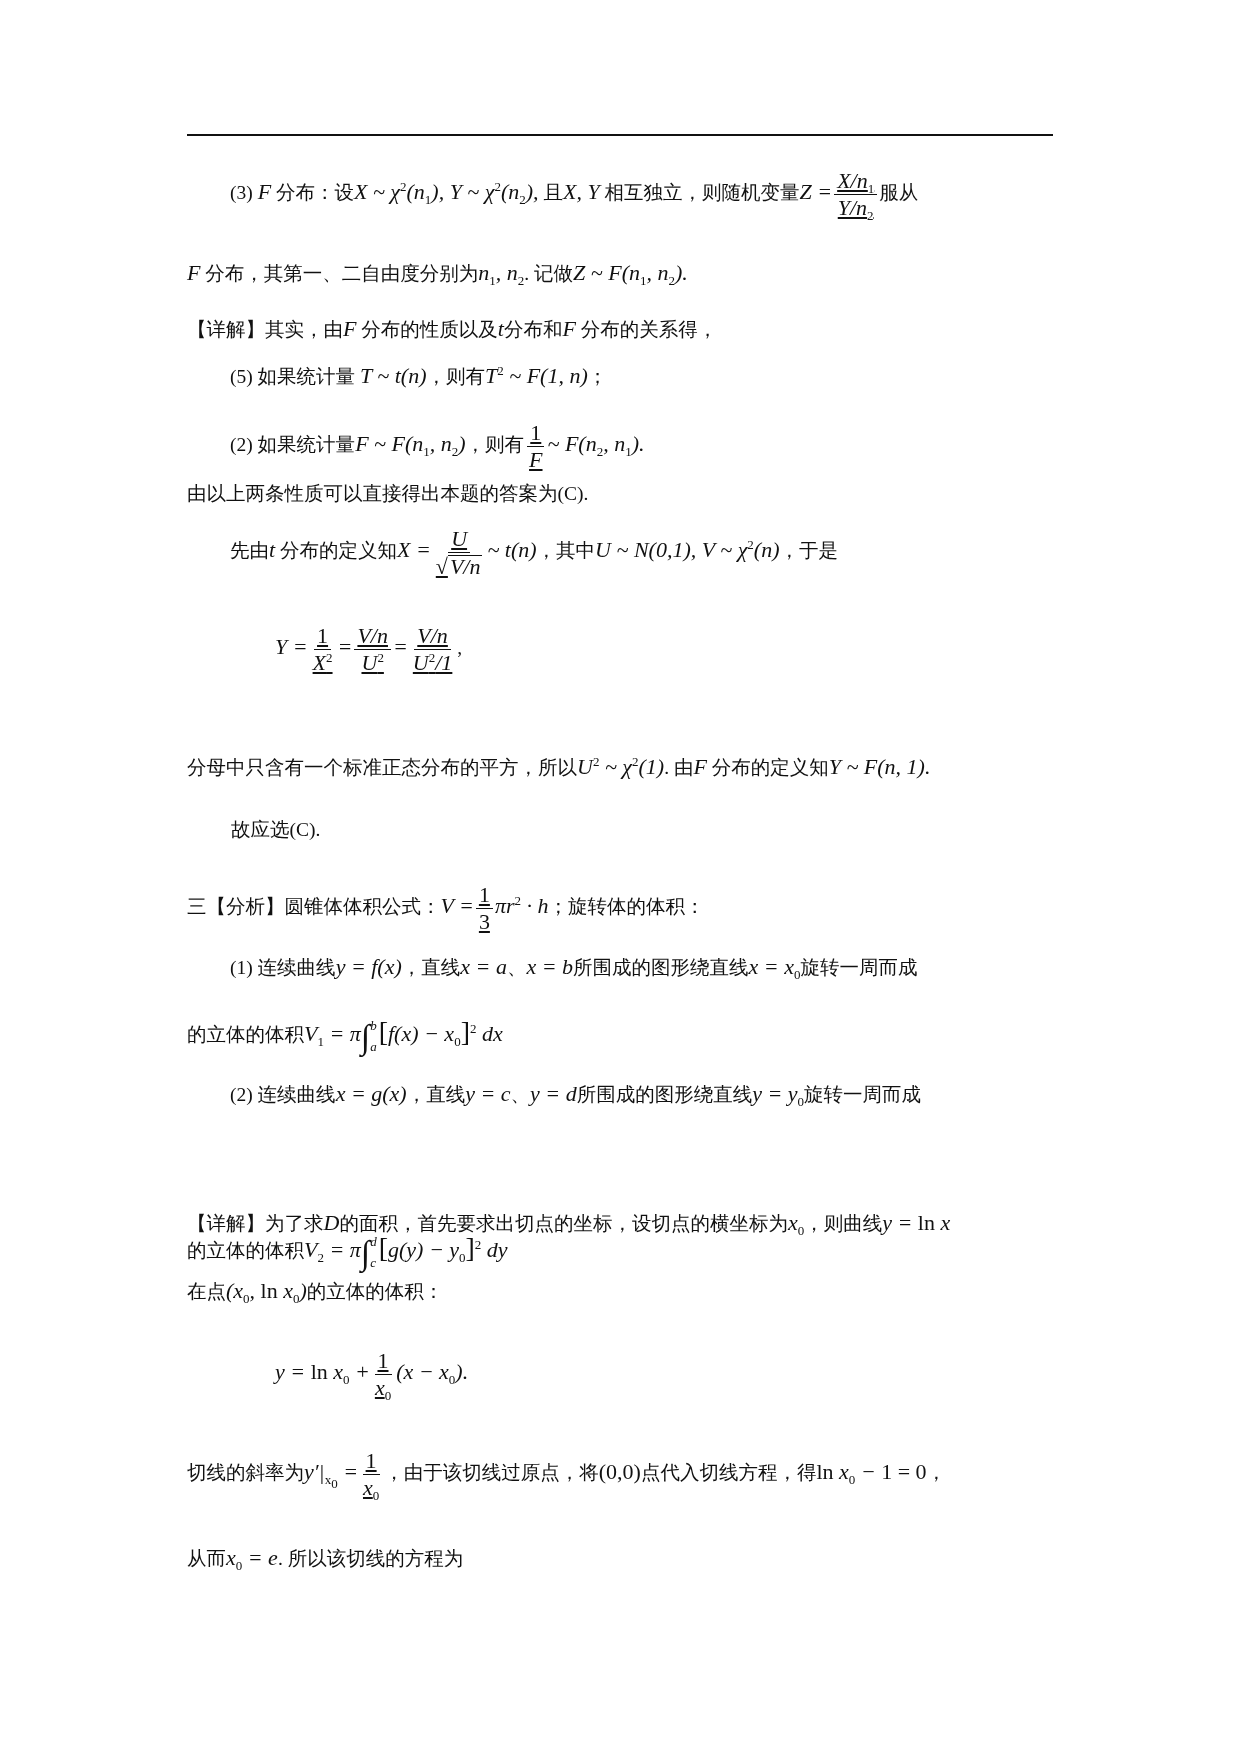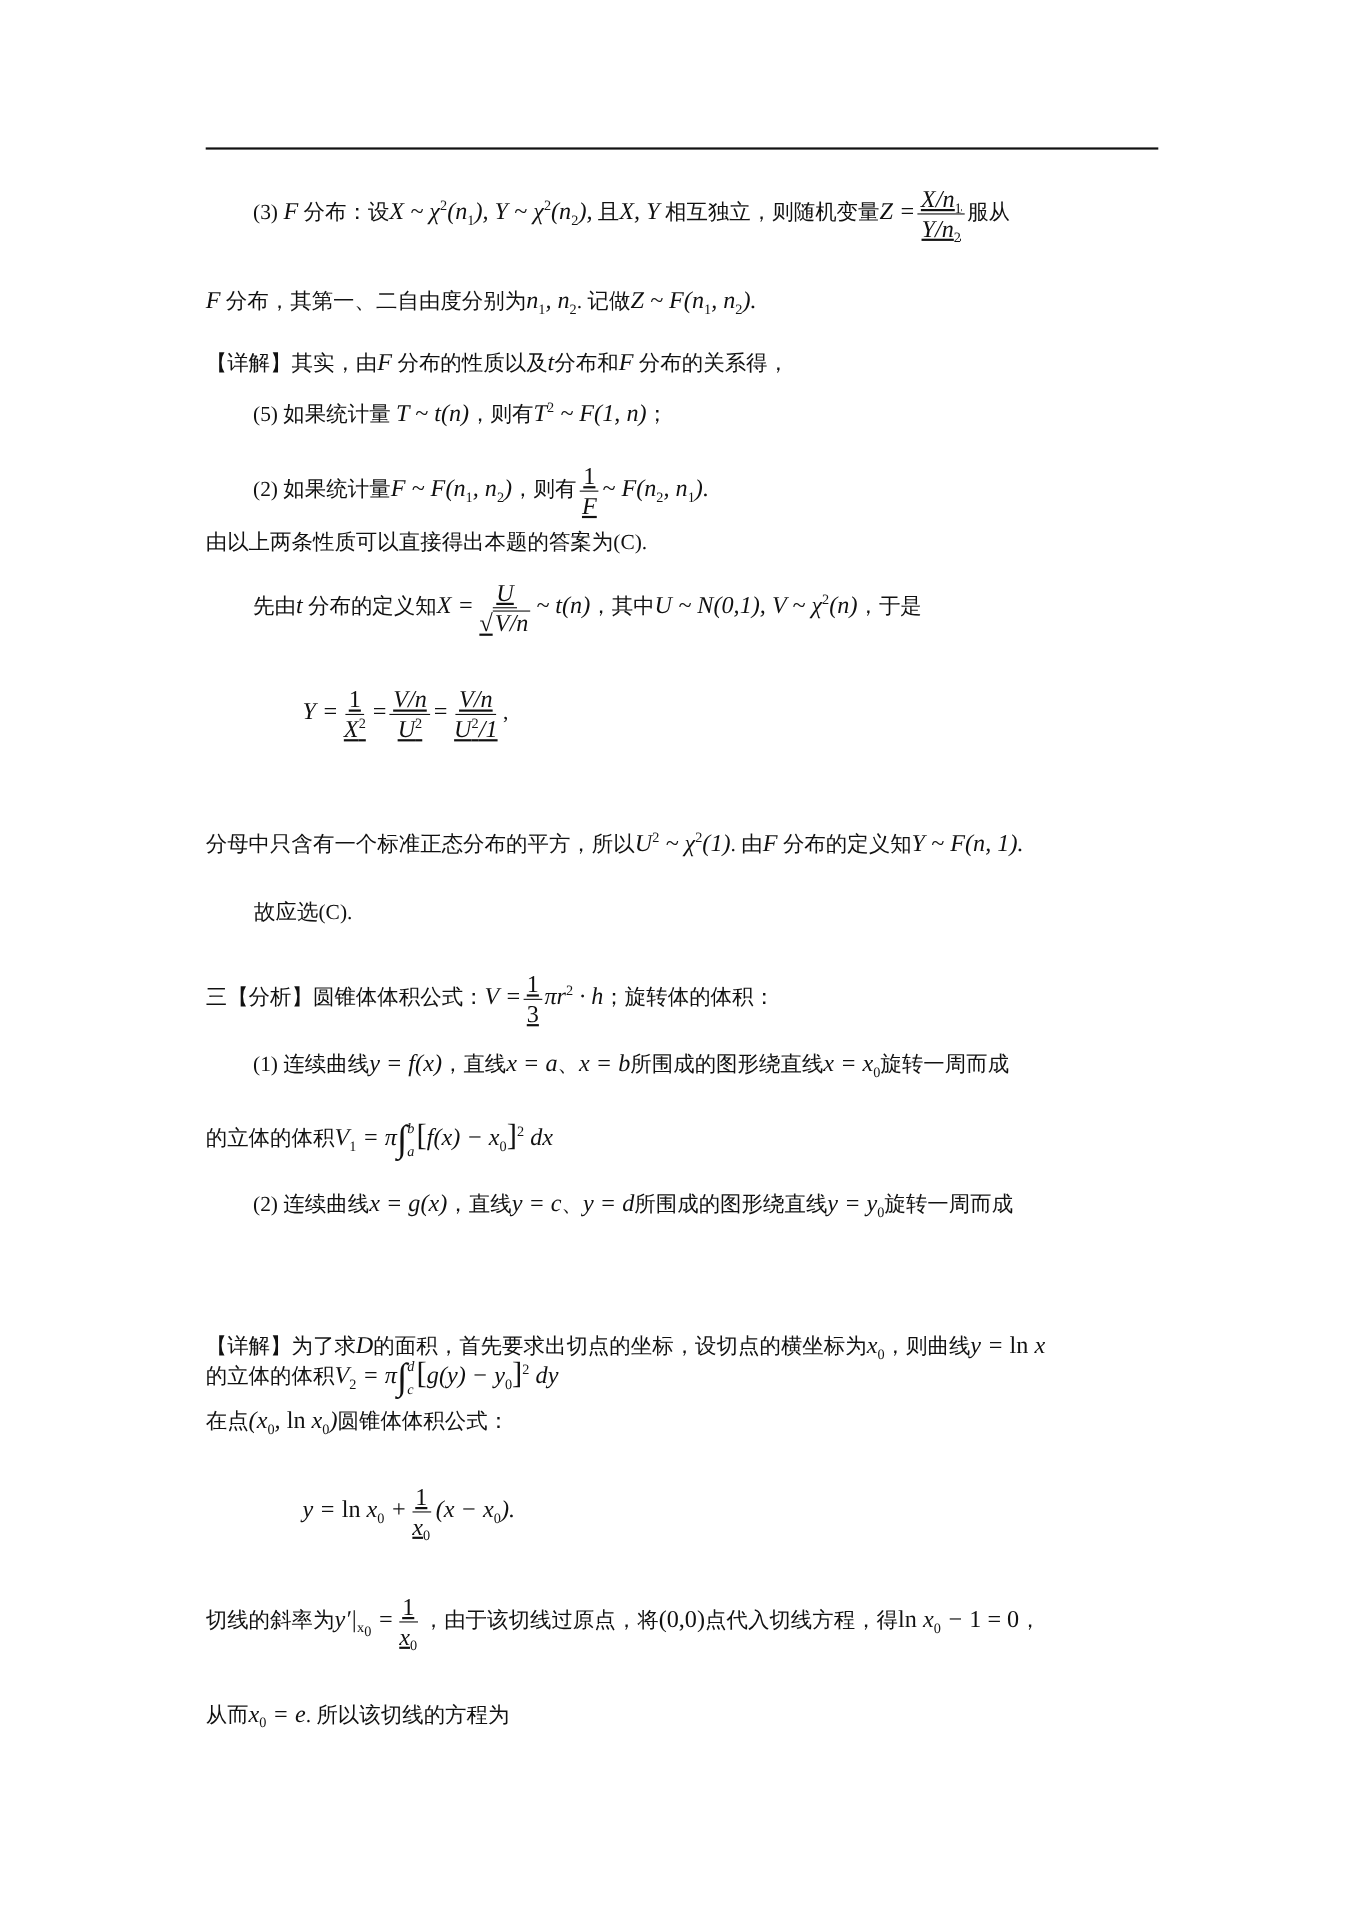--- a/index.html
+++ b/index.html
@@ -121,21 +121,21 @@
       <span>d</span>
       <span>c</span>
     </span><span class="m"><span class="big">[</span>g(y) − y<sub>0</sub><span class="big">]</span><sup>2</sup> dy</span>
 </div>
 
 <div class="line" style="top:1212px;">
   <span>【详解】为了求</span><span class="m">D</span><span>的面积，首先要求出切点的坐标，设切点的横坐标为</span><span class="m">x<sub>0</sub></span><span>，则曲线</span><span class="m">y = <span class="r">ln</span> x</span>
 </div>
 
 <div class="line" style="top:1280px;">
-  <span>在点</span><span class="m">(x<sub>0</sub>, <span class="r">ln</span> x<sub>0</sub>)</span><span>圆锥体体积公式：</span>
+  <span>在点</span><span class="m">(x<sub>0</sub>, <span class="r">ln</span> x<sub>0</sub>)</span><span>的立体的体积：</span>
 </div>
 
 <div class="line ind2" style="top:1350px;">
   <span class="m">y = <span class="r">ln</span> x<sub>0</sub> +</span><span class="frac m">
       <span class="num r">1</span>
       <span class="den">x<sub>0</sub></span>
     </span><span class="m">(x − x<sub>0</sub>).</span>
 </div>
 
 <div class="line" style="top:1450px;">

